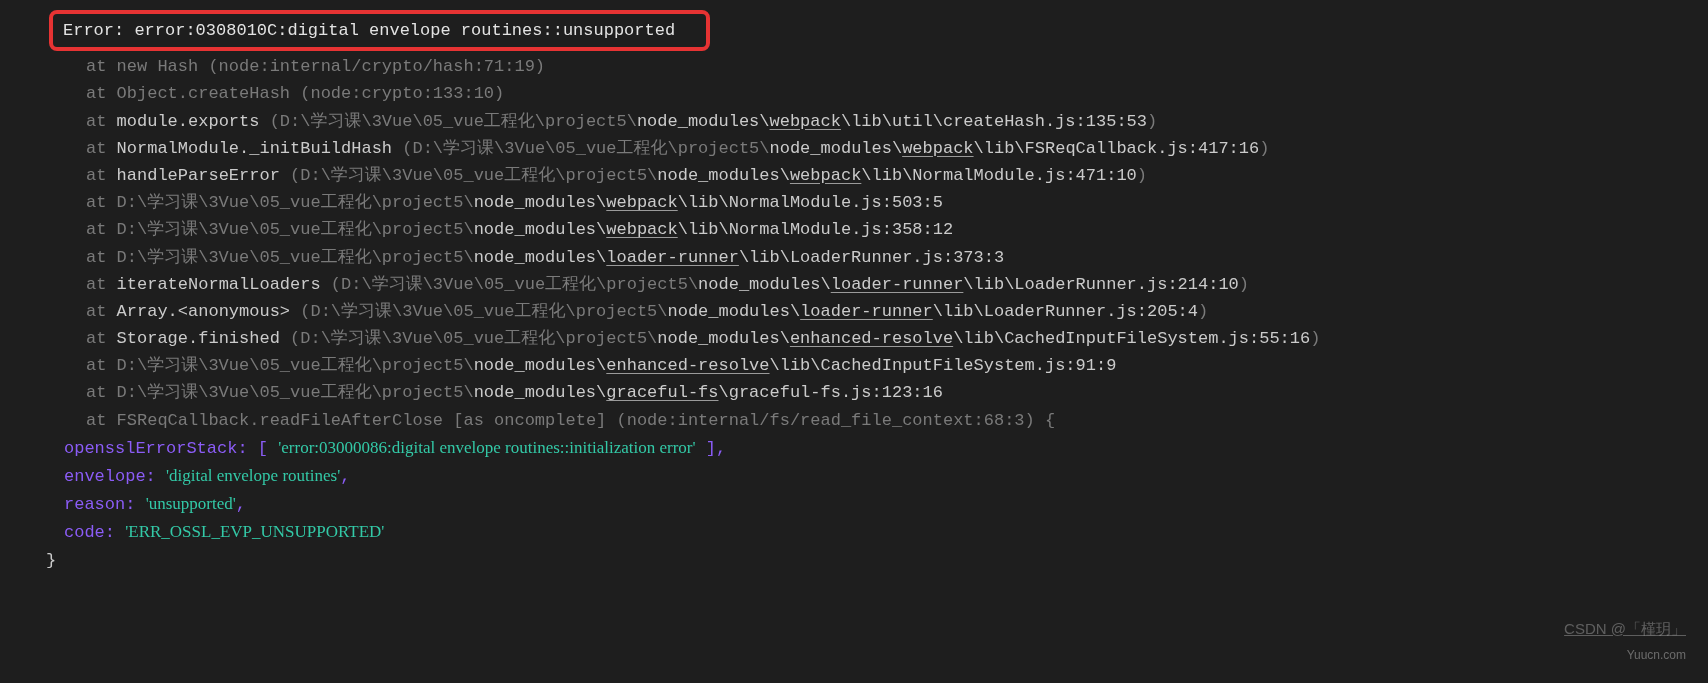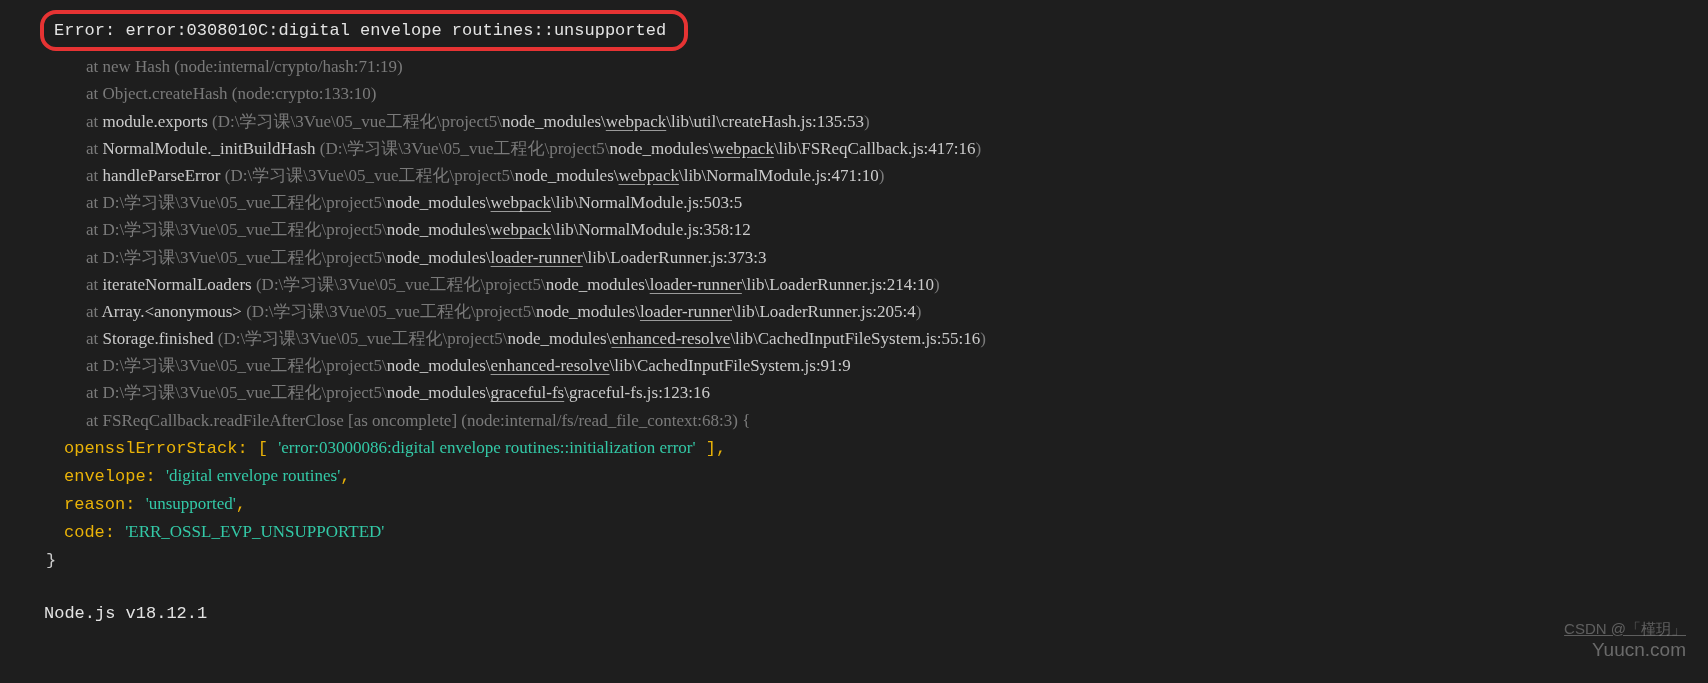--- a/index.html
+++ b/index.html
@@ -9,42 +9,43 @@
     font-size: 17px;
     line-height: 1.6;
     color: #cccccc;
     padding: 10px 0 20px 0;
     overflow-x: auto;
     white-space: nowrap;
   }
   .terminal { padding-left: 40px; position: relative; }
   .highlight-box {
     border: 4px solid #e63333;
-    border-radius: 16px;
+    border-radius: 8px;
     display: inline-block;
-    padding: 3px 18px 3px 10px;
+    padding: 3px 31px 3px 10px;
     margin-bottom: 2px;
+    margin-left: 9px;
   }
   .error-main { color: #e3e3e3; }
-  .trace-line { padding-left: 46px; font-family: Liberation Serif, serif; }
+  .trace-line { padding-left: 46px; }
   .dim { color: #7a7a7a; }
   .normal { color: #cbcbcb; }
   .pkg { text-decoration: underline; text-decoration-color: #9a9a9a; text-underline-offset: 3px; color: #cbcbcb; }
   .props { padding-left: 24px; }
-  .key { color: #eab308; }
+  .key { color: #8b5cf6; }
   .str { color: #33c9a7; font-family: Liberation Serif, serif; }
   .brace { color: #cbcbcb; padding-left: 6px; }
   .footer-line { margin-top: 26px; padding-left: 4px; color: #e3e3e3; }
   .watermark-right {
     position: fixed;
     bottom: 18px;
     right: 22px;
     color: rgba(200,200,200,0.45);
     font-family: sans-serif;
-    font-size: 19px;
+    font-size: 12px;
   }
   .watermark-csdn {
     position: fixed;
     bottom: 42px;
     right: 22px;
     color: rgba(200,200,200,0.38);
     font-family: sans-serif;
     font-size: 15px;
     text-decoration: underline;
   }
@@ -85,17 +86,16 @@
     <div>
       <span class="key">reason: </span><span class="str">'unsupported'</span><span class="key">,</span>
     </div>
     <div>
       <span class="key">code: </span><span class="str">'ERR_OSSL_EVP_UNSUPPORTED'</span>
     </div>
   </div>
 
   <div class="brace">}</div>
 
-  <div class="footer-line">Node.js v18.12.1</div>
 </div>
 
 <div class="watermark-csdn">CSDN @「槿玥」</div>
 <div class="watermark-right">Yuucn.com</div>
 
 </body></html>

